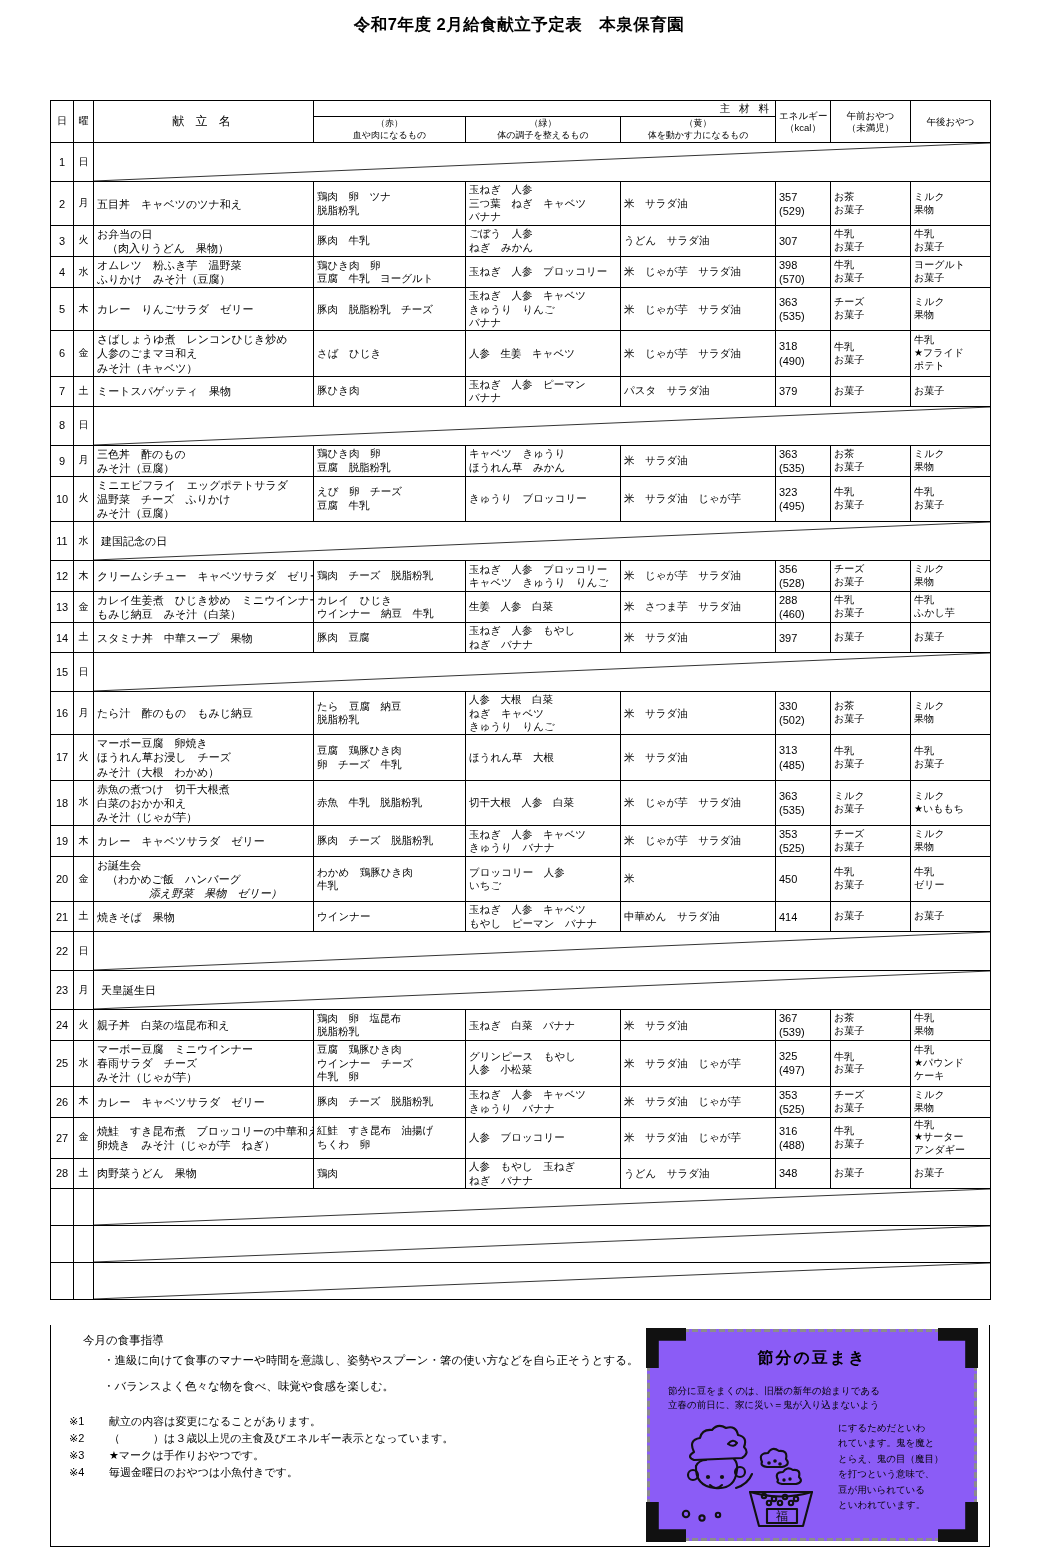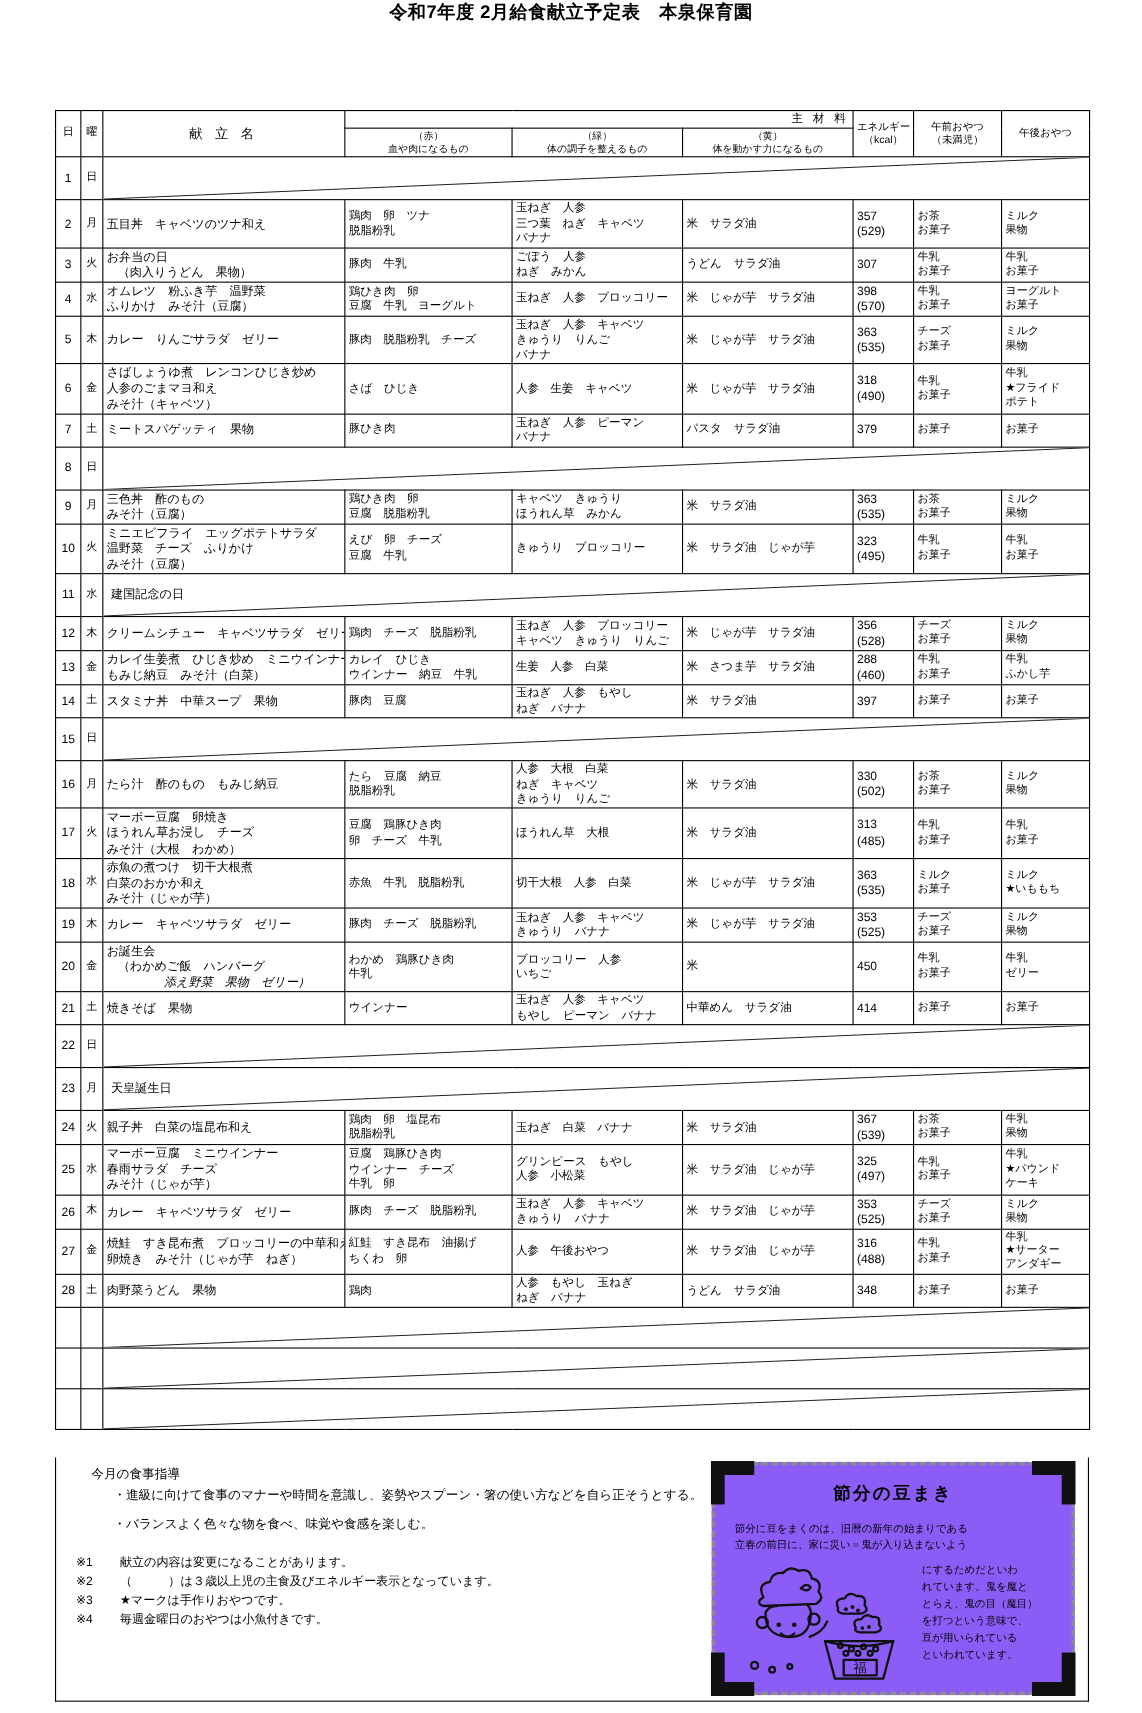--- a/index.html
+++ b/index.html
@@ -19,20 +19,21 @@
     width: 1038px;
     height: 1557px;
     position: relative;
     box-sizing: border-box;
   }
   .doc-title {
     text-align: center;
     font-size: 16.5px;
     font-weight: bold;
     letter-spacing: 0.5px;
+    padding-top: 14px;
   }
   .top-note {
     font-size: 11.5px;
     padding-left: 52px;
     padding-top: 36px;
     letter-spacing: 0.2px;
     white-space: nowrap;
   }
 
   
@@ -915,21 +916,21 @@
             <td class="dow">金</td>
             <td class="menuname">
               <span class="ml">焼鮭　すき昆布煮　ブロッコリーの中華和え</span>
               <span class="ml">卵焼き　みそ汁（じゃが芋　ねぎ）</span>
             </td>
             <td class="ing">
               <span class="ml">紅鮭　すき昆布　油揚げ</span>
               <span class="ml">ちくわ　卵</span>
             </td>
             <td class="ing">
-              <span class="ml">人参　午後おやつ</span>
+              <span class="ml">人参　ブロッコリー</span>
             </td>
             <td class="ing">
               <span class="ml">米　サラダ油　じゃが芋</span>
             </td>
             <td class="kcal">
               <span class="ml">316</span>
               <span class="ml">(488)</span>
             </td>
             <td class="snack">
               <span class="ml">牛乳</span>

